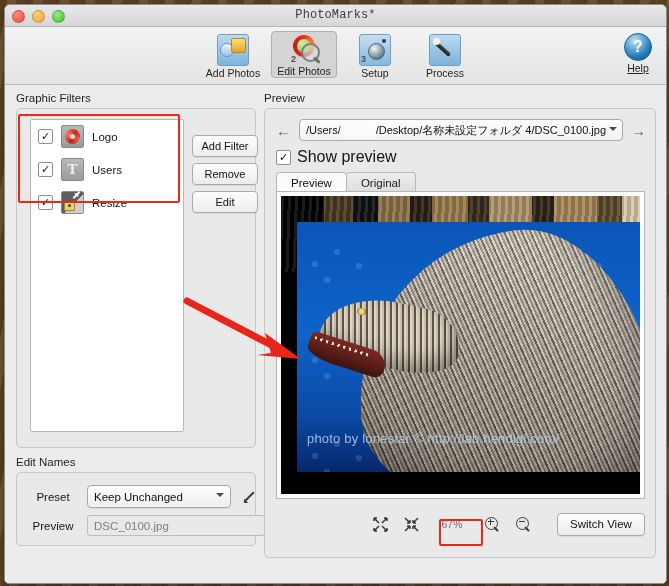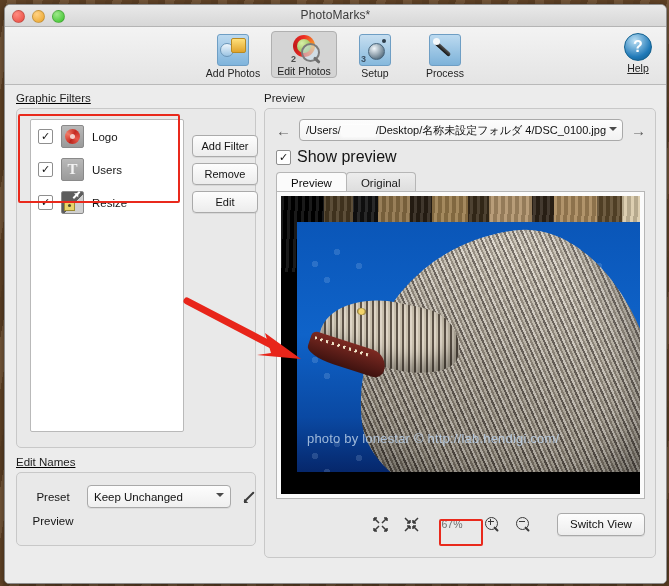--- a/index.html
+++ b/index.html
@@ -35,21 +35,21 @@
     background:linear-gradient(#e9e9e9,#d7d7d7);
     border-bottom:1px solid #b4b4b4;
   }
   .traffic{position:absolute;left:7px;top:5px;display:flex;gap:7px;}
   .tl{width:11px;height:11px;border-radius:50%;border:1px solid rgba(0,0,0,.18);}
   .tl.close{background:radial-gradient(circle at 35% 30%,#ff8b80,#e8483e);}
   .tl.min{background:radial-gradient(circle at 35% 30%,#ffd283,#e9a227);}
   .tl.max{background:radial-gradient(circle at 35% 30%,#9ee88a,#35c127);}
   .wtitle{
     position:absolute;left:0;right:0;top:3px;text-align:center;
-    font-size:12px;color:#3b3b3b;letter-spacing:.1px;
+    font-size:12px;color:#3b3b3b;letter-spacing:.1px;font-family:Liberation Mono, monospace;
   }
 
   
   .toolbar{
     height:57px;position:relative;
     background:linear-gradient(#f3f3f3,#e4e4e4);
     border-bottom:1px solid #b9b9b9;
   }
   .tb-center{
     position:absolute;left:196px;top:4px;display:flex;gap:6px;align-items:flex-start;
@@ -97,21 +97,21 @@
     border:1px solid #13618f;color:#fff;font-size:16px;font-weight:bold;
     display:flex;align-items:center;justify-content:center;}
   .tb-help .lbl{font-size:10.5px;color:#242424;text-decoration:underline;}
 
   
   .content{position:relative;height:499px;background:#ececec;}
 
   .grouplabel{font-size:11.5px;color:#1d1d1d;}
 
   
-  .leftcol{position:absolute;left:11px;top:7px;width:240px;text-decoration:underline;}
+  .leftcol{position:absolute;left:11px;top:7px;width:240px;}
   .panel{
     background:#e9e9e9;border:1px solid #c8c8c8;border-radius:5px;
   }
   .filters-panel{position:relative;height:338px;margin-top:4px;}
   .filterlist{
     position:absolute;left:13px;top:10px;width:152px;height:311px;
     background:#fff;border:1px solid #b9b9b9;border-radius:2px;overflow:hidden;
   }
   .frow{display:flex;align-items:center;gap:8px;padding:5px 7px;}
   .cbx{
@@ -387,20 +387,21 @@
         <div class="nrow r1">
           <div class="nlbl">Preset</div>
           <div class="select">
             <span>Keep Unchanged</span>
             <span class="caret"></span>
           </div>
           <div class="pencil"></div>
         </div>
         <div class="nrow r2">
           <div class="nlbl">Preview</div>
+          <div class="txtfield">DSC_0100.jpg</div>
         </div>
       </div>
 
     </div>
 
     <div class="rightcol">
 
       <div class="grouplabel">Preview</div>
 
       <div class="panel preview-panel">

